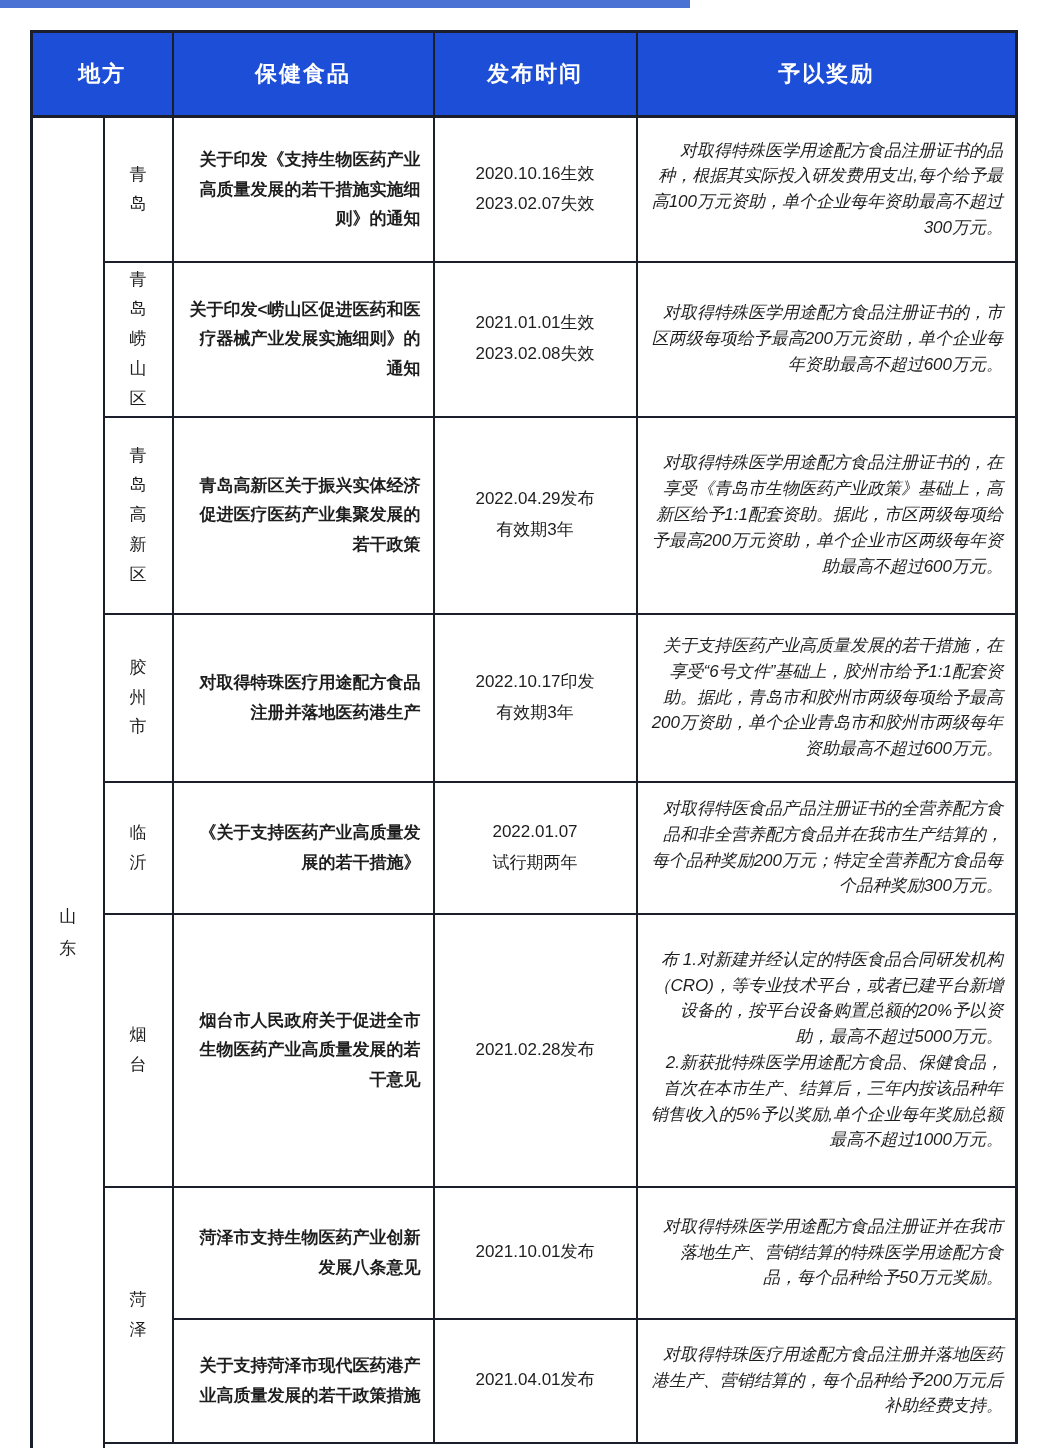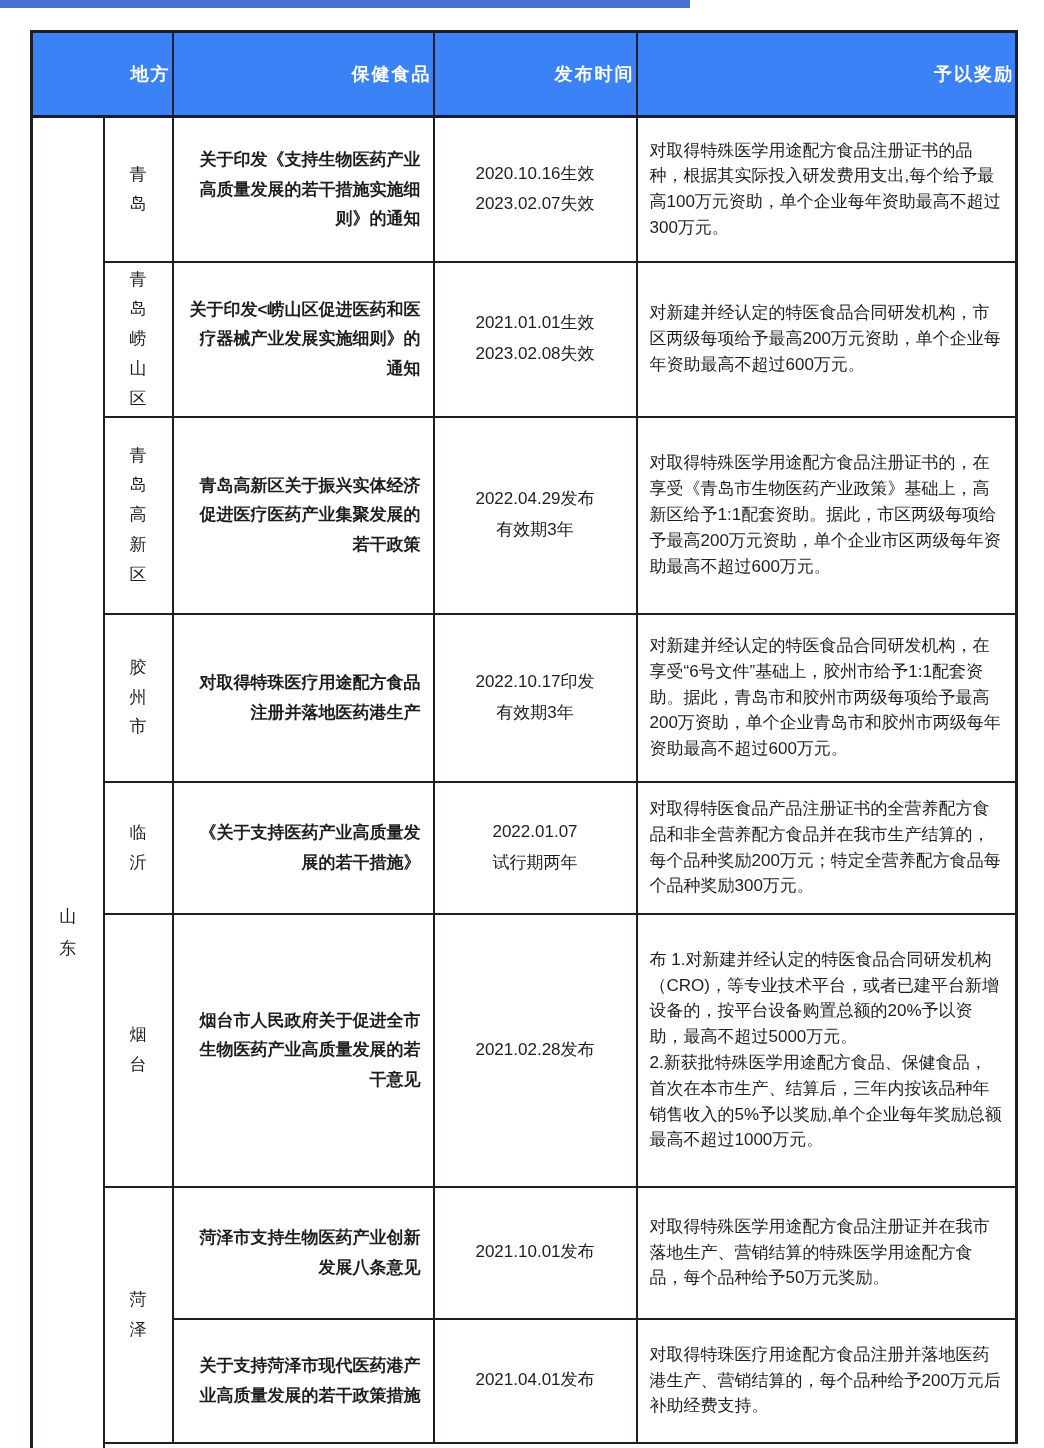--- a/index.html
+++ b/index.html
@@ -20,26 +20,26 @@
     position: absolute; left: 30px; top: 30px;
     width: 985px;
     border-collapse: collapse;
     table-layout: fixed;
   }
   th, td {
     border: 2px solid #1b1e2b;
     vertical-align: middle;
   }
   thead th {
-    background: #3b82f6;
+    background: #1d4ed8;
     color: #ffffff;
-    font-size: 18px;
+    font-size: 22px;
     font-weight: bold;
     height: 85px;
-    text-align: right;
+    text-align: center;
     border-top-width: 3px;
     border-bottom-width: 3px;
     letter-spacing: 2px;
   }
   th.first { border-left-width: 3px; }
   th.last  { border-right-width: 3px; }
   td { font-size: 17px; }
   td.province {
     border-left-width: 3px;
     border-bottom: none;
@@ -61,25 +61,26 @@
     line-height: 1.72;
     font-weight: bold;
   }
   td.date {
     text-align: center;
     white-space: pre-line;
     line-height: 1.8;
     margin-left: 44px;
   }
   td.policy {
-    text-align: left;
+    text-align: right;
     padding: 4px 12px;
     line-height: 1.52;
     white-space: pre-line;
     border-right-width: 3px;
+    font-style: italic;
   }
   tr.phantom td.cut {
     border: none;
     height: 7px;
     padding: 0;
   }
 </style>
 </head>
 <body>
 
@@ -114,41 +115,41 @@
     </tr>
     <tr style="height:155px">
       <td class="loc">青
 岛
 崂
 山
 区</td>
       <td class="doc">关于印发&lt;崂山区促进医药和医疗器械产业发展实施细则》的通知</td>
       <td class="date">2021.01.01生效
 2023.02.08失效</td>
-      <td class="policy">对新建并经认定的特医食品合同研发机构，市区两级每项给予最高200万元资助，单个企业每年资助最高不超过600万元。</td>
+      <td class="policy">对取得特殊医学用途配方食品注册证书的，市区两级每项给予最高200万元资助，单个企业每年资助最高不超过600万元。</td>
     </tr>
     <tr style="height:197px">
       <td class="loc">青
 岛
 高
 新
 区</td>
       <td class="doc">青岛高新区关于振兴实体经济促进医疗医药产业集聚发展的若干政策</td>
       <td class="date">2022.04.29发布
 有效期3年</td>
       <td class="policy">对取得特殊医学用途配方食品注册证书的，在享受《青岛市生物医药产业政策》基础上，高新区给予1:1配套资助。据此，市区两级每项给予最高200万元资助，单个企业市区两级每年资助最高不超过600万元。</td>
     </tr>
     <tr style="height:168px">
       <td class="loc">胶
 州
 市</td>
       <td class="doc">对取得特珠医疗用途配方食品注册并落地医药港生产</td>
       <td class="date">2022.10.17印发
 有效期3年</td>
-      <td class="policy">对新建并经认定的特医食品合同研发机构，在享受“6号文件”基础上，胶州市给予1:1配套资助。据此，青岛市和胶州市两级每项给予最高200万资助，单个企业青岛市和胶州市两级每年资助最高不超过600万元。</td>
+      <td class="policy">关于支持医药产业高质量发展的若干措施，在享受“6号文件”基础上，胶州市给予1:1配套资助。据此，青岛市和胶州市两级每项给予最高200万资助，单个企业青岛市和胶州市两级每年资助最高不超过600万元。</td>
     </tr>
     <tr style="height:132px">
       <td class="loc">临
 沂</td>
       <td class="doc">《关于支持医药产业高质量发展的若干措施》</td>
       <td class="date">2022.01.07
 试行期两年</td>
       <td class="policy">对取得特医食品产品注册证书的全营养配方食品和非全营养配方食品并在我市生产结算的，每个品种奖励200万元；特定全营养配方食品每个品种奖励300万元。</td>
     </tr>
     <tr style="height:273px">

